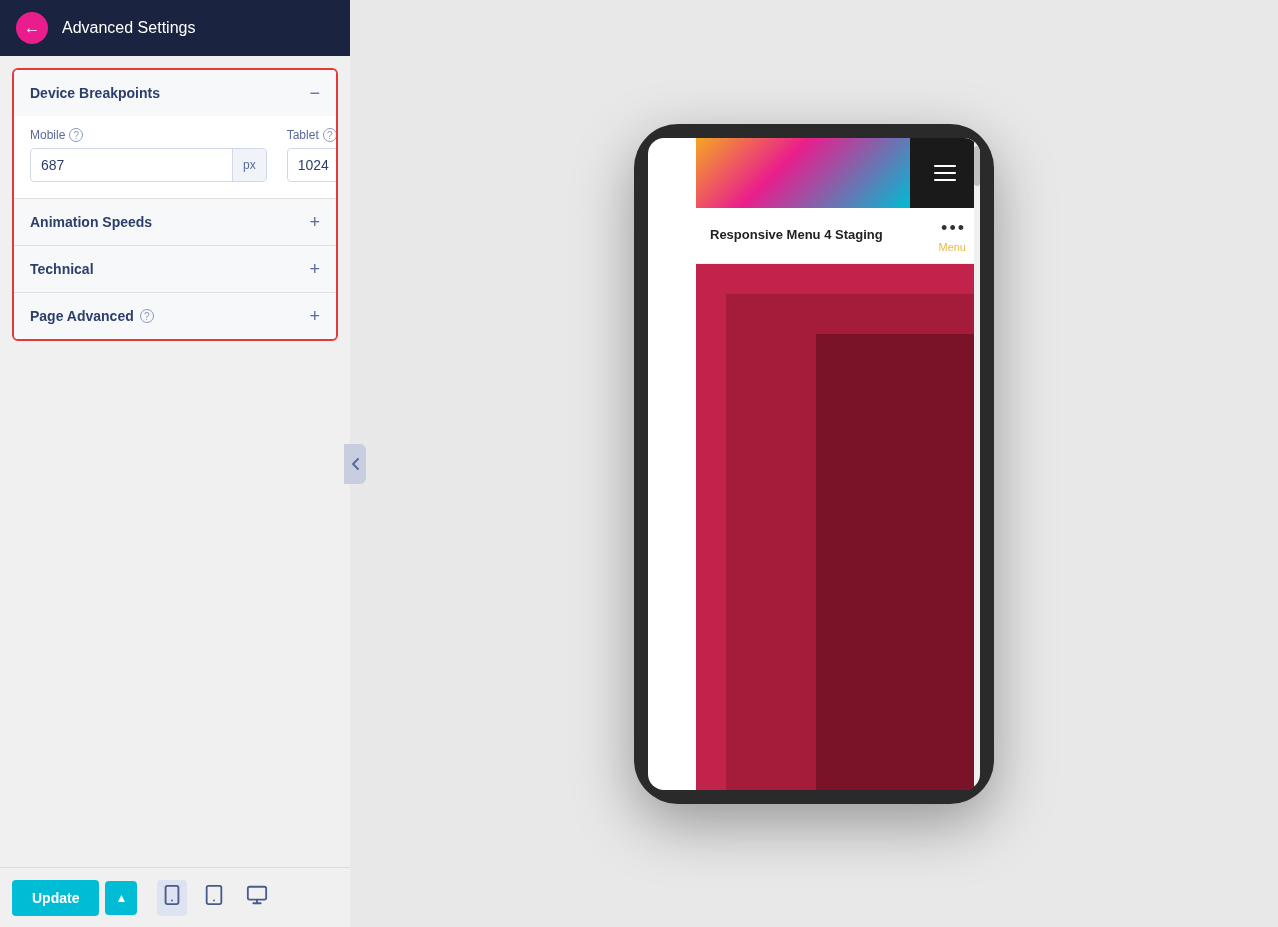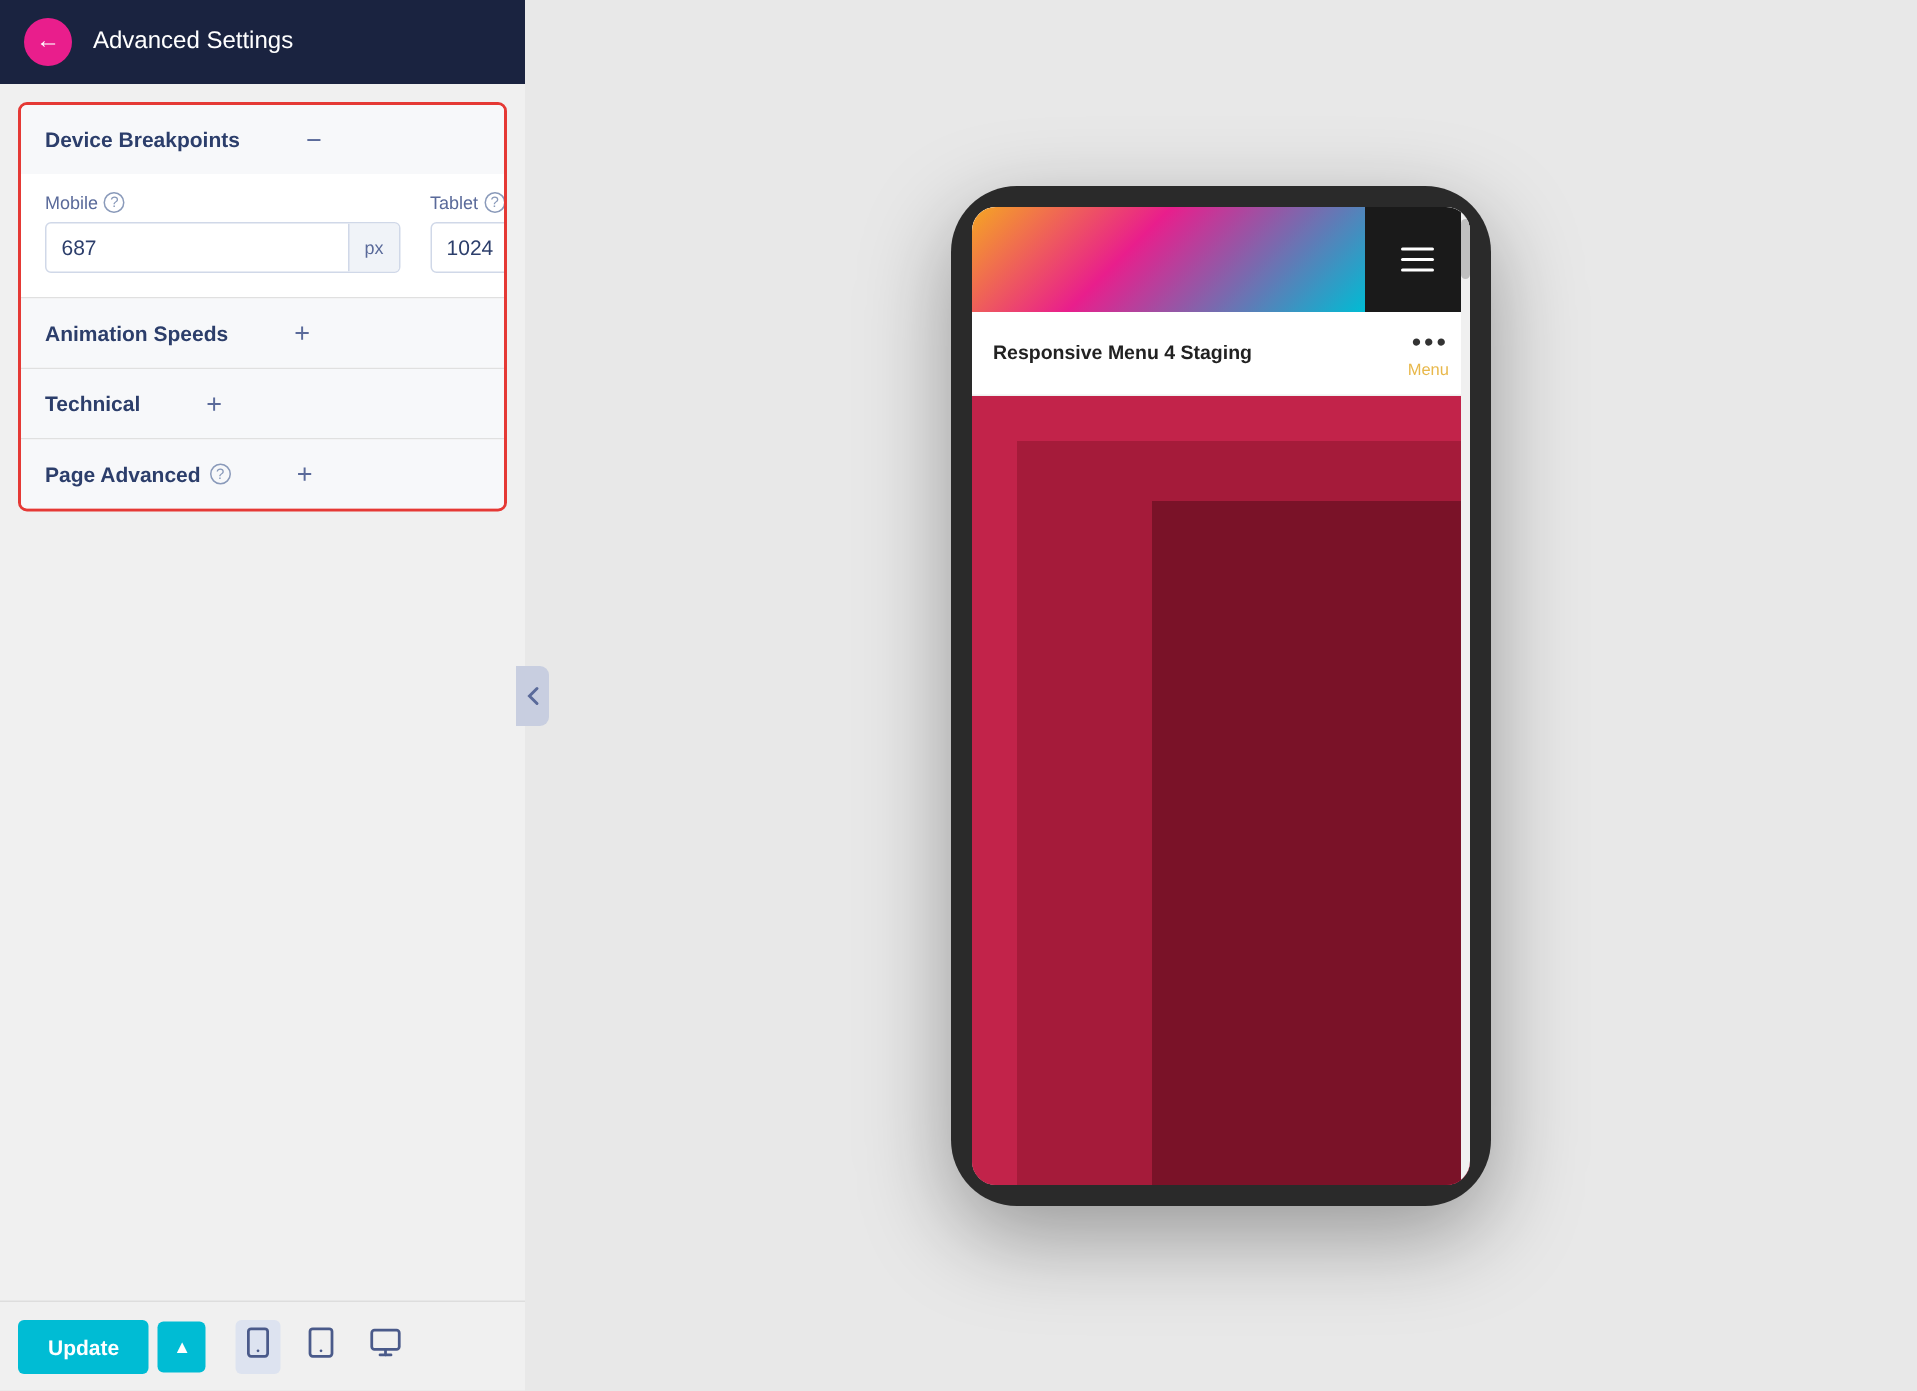--- a/index.html
+++ b/index.html
@@ -63,24 +63,24 @@
       border-bottom: 1px solid #e0e0e0;
     }
 
     .section:last-child {
       border-bottom: none;
     }
 
     .section-header {
       display: flex;
       align-items: center;
+      justify-content: space-between;
       padding: 14px 16px;
       background: #f7f8fa;
       cursor: pointer;
-      gap: 44px;
     }
 
     .section-title {
       font-size: 14px;
       font-weight: 600;
       color: #2c3e6b;
     }
 
     .section-icon {
       font-size: 18px;
@@ -247,20 +247,21 @@
     }
 
     .phone-screen {
       flex: 1;
       background: white;
       border-radius: 16px;
       overflow: hidden;
       display: flex;
       flex-direction: column;
       position: relative;
+      padding-left: 48px;
     }
 
     
     .phone-scrollbar {
       position: absolute;
       right: 0;
       top: 0;
       bottom: 0;
       width: 6px;
       background: #f0f0f0;

